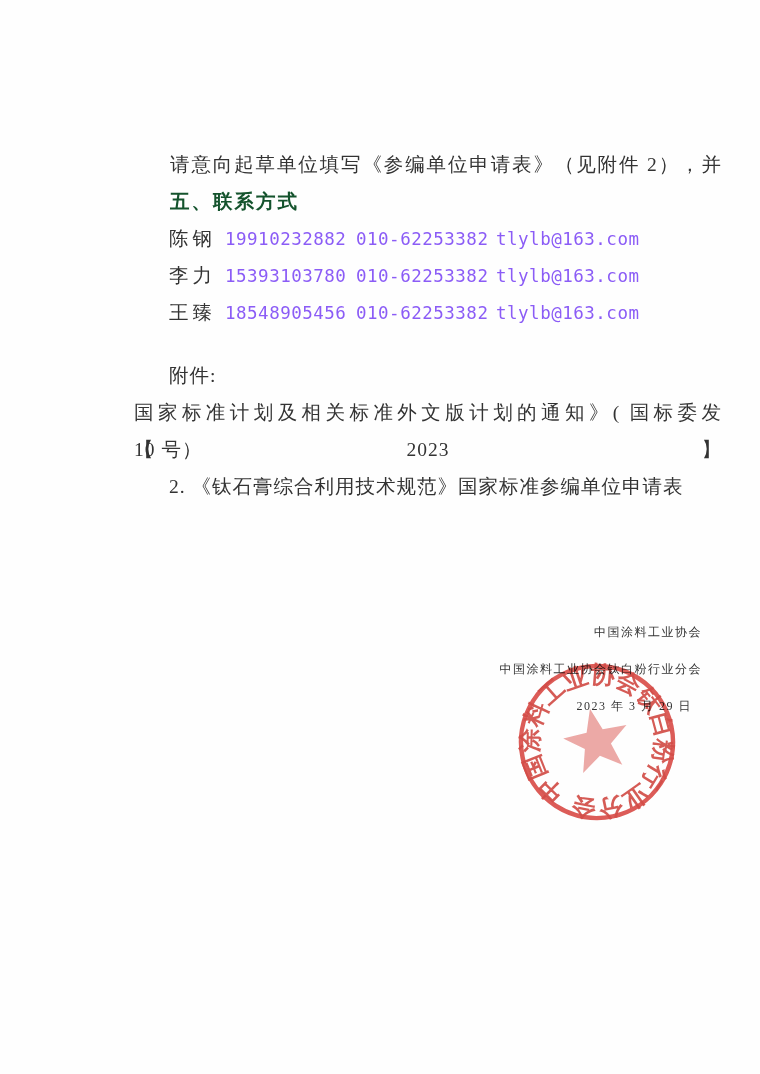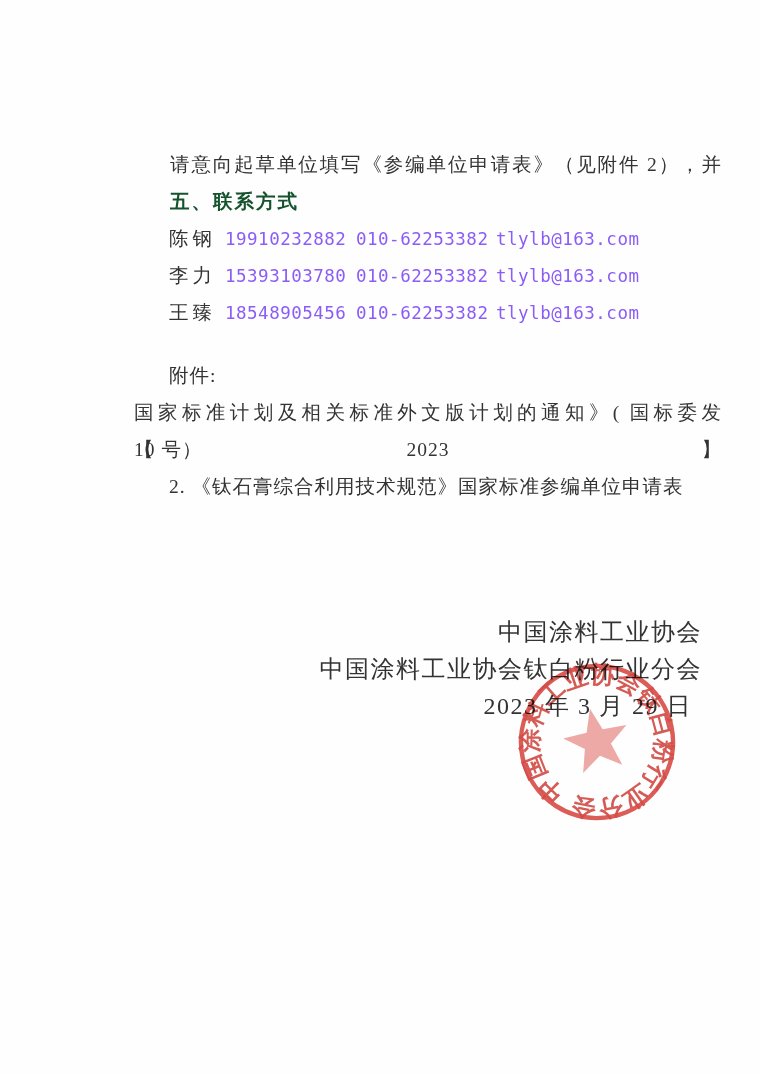--- a/index.html
+++ b/index.html
@@ -58,21 +58,21 @@
   .c-mobile { display: inline-block; width: 112px; margin-left: 6px; margin-right: 19px; }
   .c-phone  { display: inline-block; width: 122px; margin-right: 18px; text-align: right; }
   .attach-label { padding-left: 35px; margin-top: 26px; }
   .item-lead { padding-left: 35px; }
   .sig {
     margin-top: 109px;
     text-align: right;
   }
   .sig .line {
     letter-spacing: 1.5px;
-    font-size: 24px;
+    font-size: 12px;
   }
   .org-line { margin-right: 20px; }
   .date-line { margin-right: 30px; }
   .seal {
     position: absolute;
     left: 512px;
     top: 657px;
     width: 170px;
     height: 170px;
     transform: rotate(-12deg);

